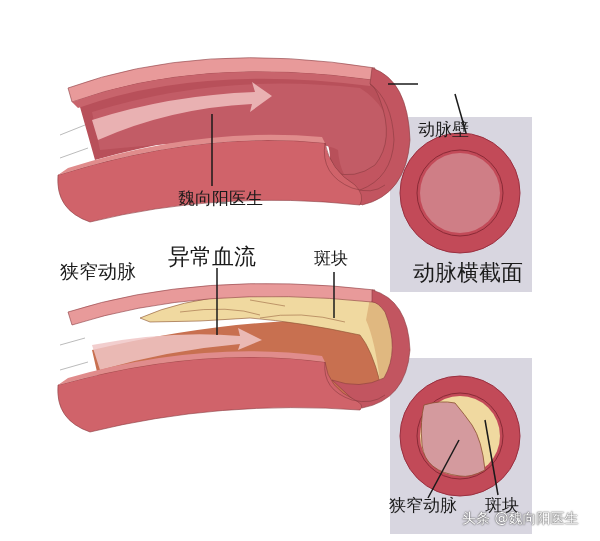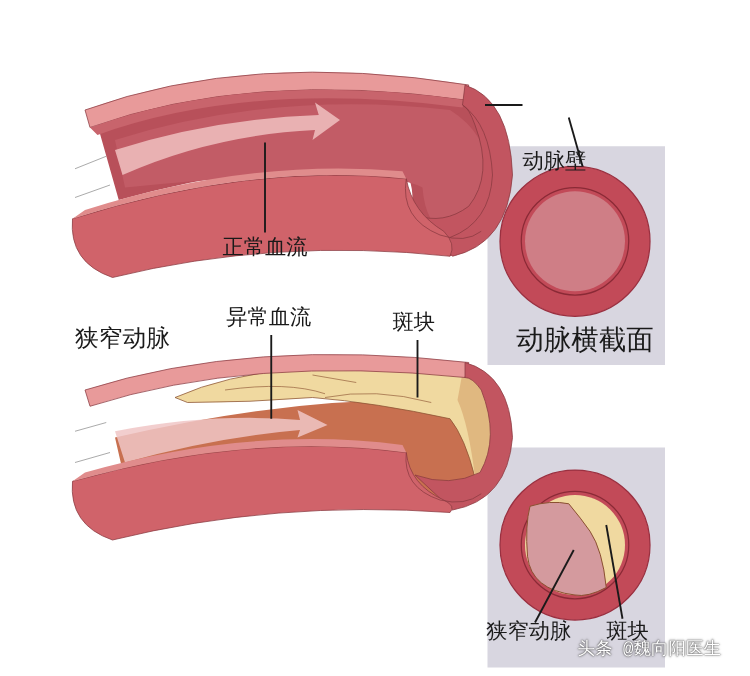--- a/index.html
+++ b/index.html
@@ -3,25 +3,25 @@
 <meta charset="utf-8">
 <style>
   html, body { margin: 0; padding: 0; background: #ffffff; }
   body { width: 600px; height: 541px; position: relative; overflow: hidden; font-family: "DejaVu Sans", sans-serif; }
   .canvas { position: absolute; left: 0; top: 0; width: 600px; height: 541px; }
   .label { position: absolute; color: #1a1a1a; white-space: nowrap; line-height: 1; }
   .lbl-normal-flow { left: 178px; top: 190px; font-size: 17px; }
   .lbl-artery-wall { left: 418px; top: 77px; font-size: 17px; margin-top: 44px; }
   .lbl-cross-section { left: 413px; top: 262px; font-size: 22px; }
   .lbl-narrowed-title { left: 60px; top: 262px; font-size: 19px; }
-  .lbl-abnormal-flow { left: 181px; top: 246px; font-size: 17px; }
+  .lbl-abnormal-flow { left: 168px; top: 246px; font-size: 22px; }
   .lbl-plaque-top { left: 314px; top: 250px; font-size: 17px; }
   .lbl-narrowed-bottom { left: 389px; top: 497px; font-size: 17px; }
   .lbl-plaque-bottom { left: 485px; top: 497px; font-size: 17px; }
-  .watermark { position: absolute; left: 462px; top: 510px; font-size: 14px; color: #ffffff; text-shadow: 0 0 2px #555, 0 0 1px #333; white-space: nowrap; font-family: Liberation Mono, monospace; }
+  .watermark { position: absolute; left: 462px; top: 510px; font-size: 14px; color: #ffffff; text-shadow: 0 0 2px #555, 0 0 1px #333; white-space: nowrap; }
 </style>
 </head>
 <body>
 
 <svg class="canvas" viewBox="0 0 600 541" xmlns="http://www.w3.org/2000/svg">
 
   <rect x="390" y="117" width="142" height="175" fill="#d8d6e0"></rect>
 
   <rect x="390" y="358" width="142" height="176" fill="#d8d6e0"></rect>
 
@@ -88,21 +88,21 @@
   <g>
     <circle cx="460" cy="436" r="60" fill="#c24a58" stroke="#9a3040" stroke-width="1"></circle>
     <circle cx="460" cy="436" r="43" fill="none" stroke="#8a2a36" stroke-width="1"></circle>
     <circle cx="460" cy="436" r="40" fill="#f0d9a0"></circle>
     <path d="M424 405 Q440 400 455 403 Q465 415 472 425 Q482 440 485 470 Q470 478 460 476 Q425 472 422 445 Q420 420 424 405 Z" fill="#d49a9e" stroke="#8a5030" stroke-width="0.8"></path>
     <line x1="459" y1="440" x2="428" y2="498" stroke="#1a1a1a" stroke-width="1.5"></line>
     <line x1="485" y1="420" x2="498" y2="495" stroke="#1a1a1a" stroke-width="1.5"></line>
   </g>
 </svg>
 
-<span class="label lbl-normal-flow">正常血流</span>
+<span class="label lbl-normal-flow">魏向阳医生</span>
 <span class="label lbl-artery-wall">动脉壁</span>
 <span class="label lbl-cross-section">动脉横截面</span>
 <span class="label lbl-narrowed-title">狭窄动脉</span>
 <span class="label lbl-abnormal-flow">异常血流</span>
 <span class="label lbl-plaque-top">斑块</span>
 <span class="label lbl-narrowed-bottom">狭窄动脉</span>
 <span class="label lbl-plaque-bottom">斑块</span>
 <span class="watermark">头条 @魏向阳医生</span>
 
 </body></html>

